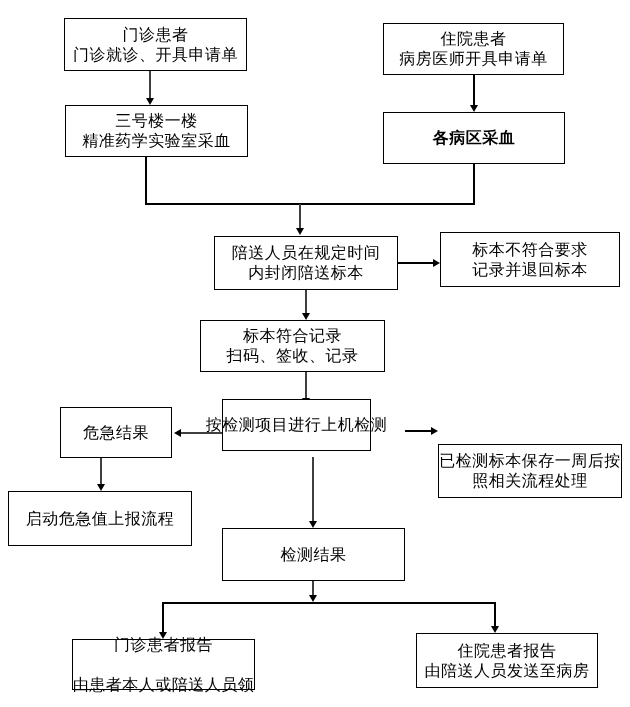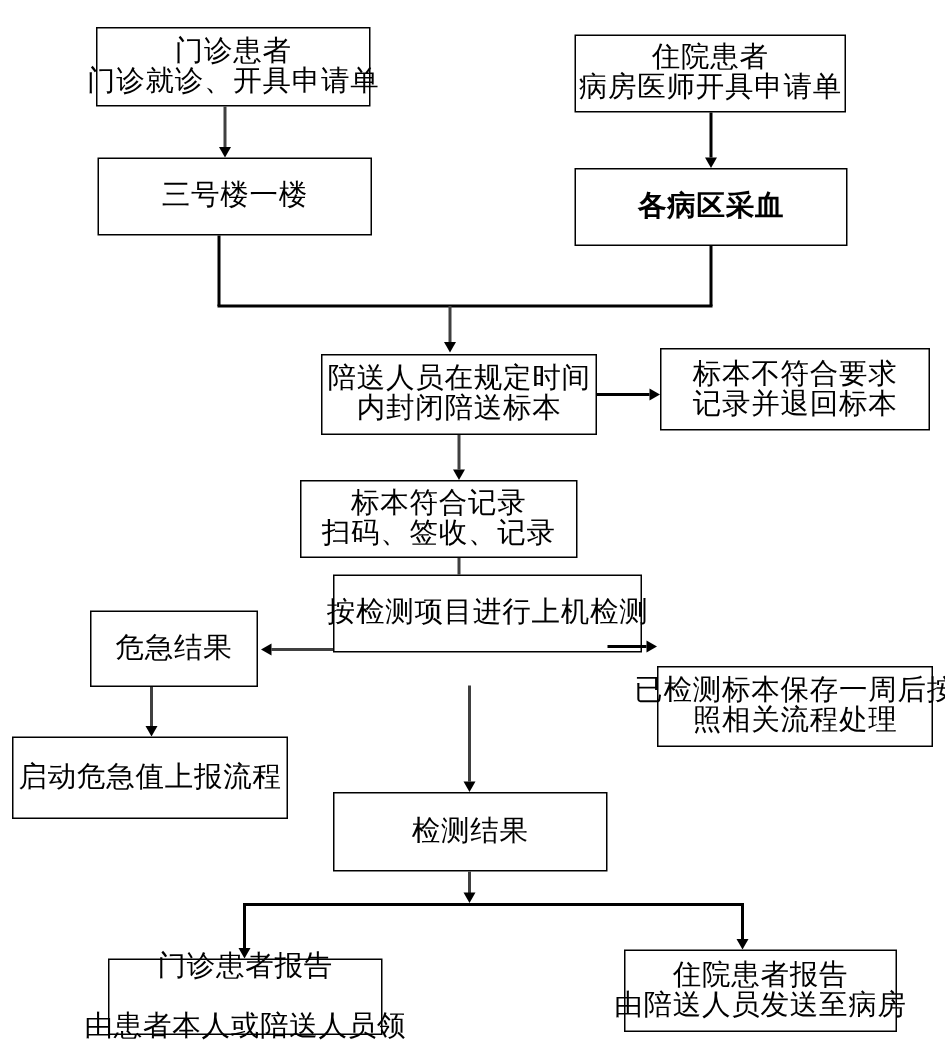--- a/index.html
+++ b/index.html
@@ -15,21 +15,21 @@
   .nb {
     position: absolute;
     box-sizing: border-box;
     background: #ffffff;
     border: 1.5px solid #000000;
     display: flex;
     flex-direction: column;
     align-items: center;
     justify-content: center;
     text-align: center;
-    font-size: 19px;
+    font-size: 16px;
     line-height: 20px;
     color: #000000;
     letter-spacing: 0.5px;
   }
   .nb div { white-space: nowrap; }
   
   .ln { position: absolute; background: #000000; }
   .ln.g { background: #404040; }
   
   .ah { position: absolute; width: 0; height: 0; }
@@ -52,20 +52,21 @@
   </div>
 
   <div class="ln g" style="left:149px; top:71px; width:2px; height:27px;"></div>
   <div class="ah ah-down" style="left:146px; top:98px;"></div>
 
   <div class="ln" style="left:473px; top:75px; width:2px; height:30px;"></div>
   <div class="ah ah-down" style="left:470px; top:105px;"></div>
 
   <div class="nb" style="left:65px; top:105px; width:183px; height:52px;">
     <div>三号楼一楼</div>
+    <div>精准药学实验室采血</div>
   </div>
   <div class="nb" style="left:383px; top:112px; width:182px; height:52px;font-weight:bold;">
     <div>各病区采血</div>
   </div>
 
   <div class="ln" style="left:145px; top:157px; width:1.5px; height:47px;"></div>
   <div class="ln" style="left:473px; top:164px; width:1.5px; height:40px;"></div>
   <div class="ln" style="left:145px; top:203px; width:330px; height:1.5px;"></div>
   <div class="ln g" style="left:299px; top:204px; width:2px; height:24px;"></div>
   <div class="ah ah-down" style="left:296px; top:228px;"></div>
@@ -89,21 +90,21 @@
     <div>标本符合记录</div>
     <div>扫码、签收、记录</div>
   </div>
 
   <div class="ln g" style="left:305px; top:372px; width:2px; height:26px;"></div>
   <div class="ah ah-down" style="left:302px; top:398px;"></div>
 
   <div class="nb" style="left:60px; top:407px; width:112px; height:51px;">
     <div>危急结果</div>
   </div>
-  <div class="nb" style="left:222px; top:383px; width:206px; height:52px;">
+  <div class="nb" style="left:222px; top:399px; width:149px; height:52px;">
     <div>按检测项目进行上机检测</div>
   </div>
   <div class="nb" style="left:438px; top:408px; width:184px; height:54px;margin-top:36px;">
     <div>已检测标本保存一周后按</div>
     <div>照相关流程处理</div>
   </div>
 
   <div class="ln g" style="left:181px; top:432px; width:41px; height:2px;"></div>
   <div class="ah ah-left" style="left:174px; top:429px;"></div>
 

